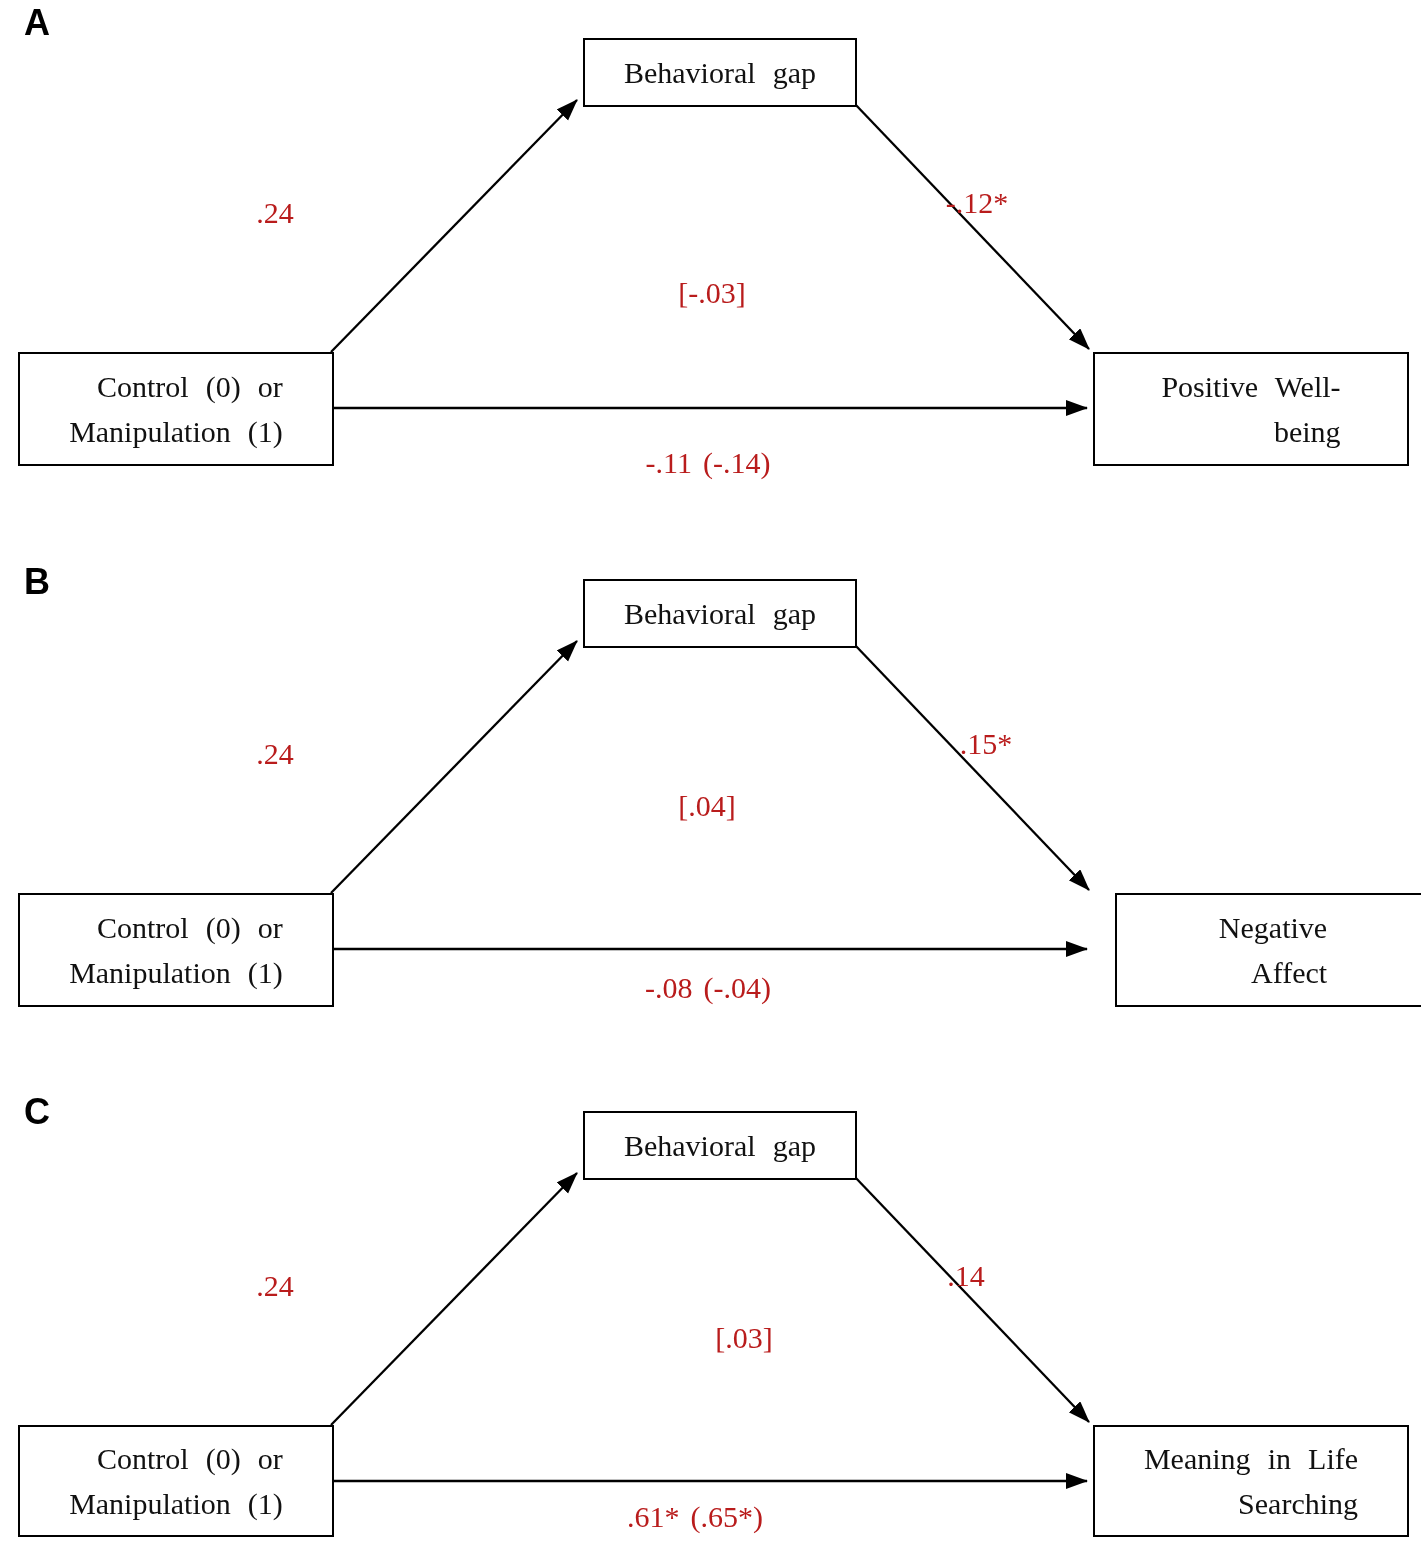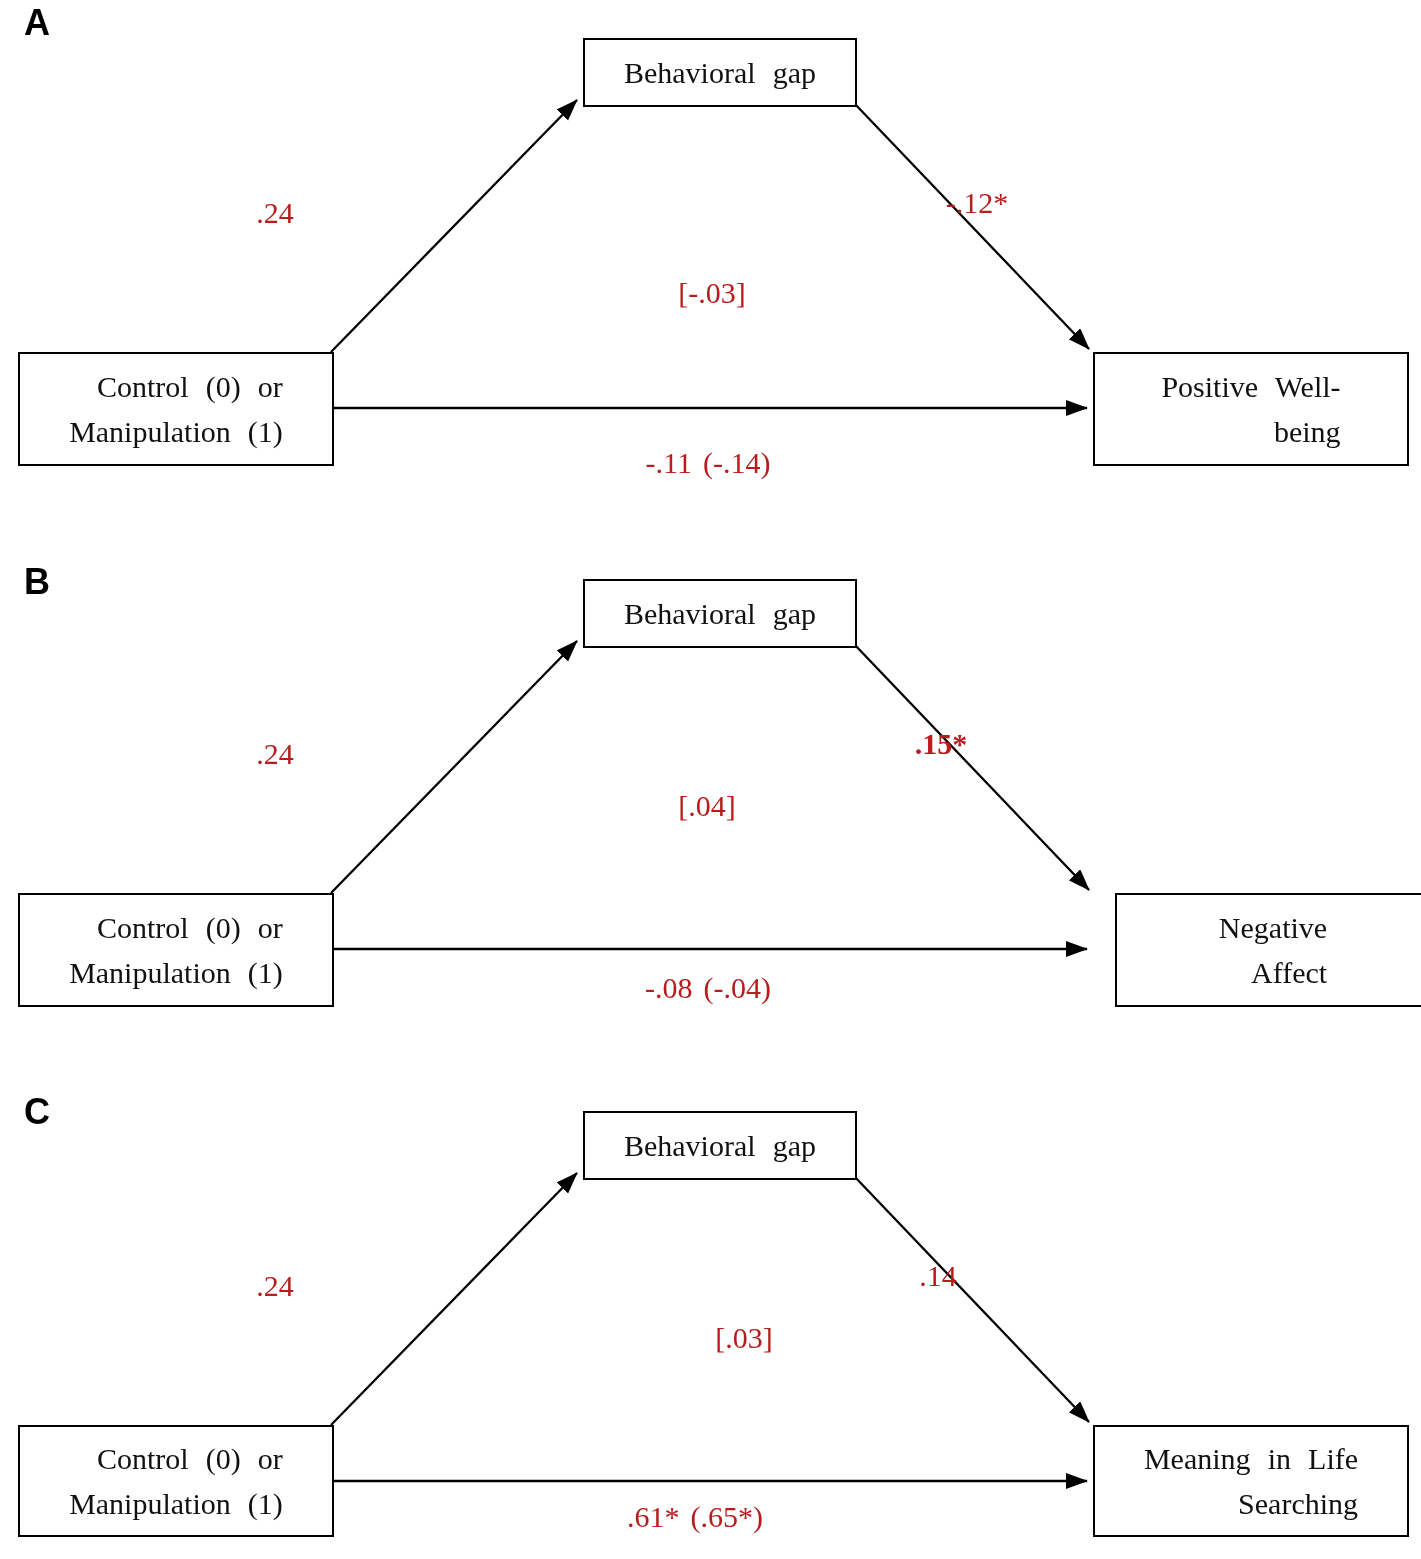--- a/index.html
+++ b/index.html
@@ -54,30 +54,30 @@
   .pA .a-lbl   { left: 275px; top: 196px; }
   .pA .b-lbl   { left: 977px; top: 186px; }
   .pA .ind-lbl { left: 712px; top: 248px; margin-top: 28px; }
   .pA .dir-lbl { left: 708px; top: 446px; }
   .pA .panel-letter { top: 2px; }
   
   .pB .mediator  { left: 583px;  top: 579px;  width: 270px; height: 65px;  }
   .pB .predictor { left: 18px;   top: 893px;  width: 312px; height: 110px; }
   .pB .outcome   { left: 1093px; top: 893px;  width: 312px; height: 110px; margin-left: 22px; }
   .pB .a-lbl   { left: 275px; top: 737px; }
-  .pB .b-lbl   { left: 941px; top: 727px; font-weight: bold; }
+  .pB .b-lbl   { left: 986px; top: 727px; }
   .pB .ind-lbl { left: 707px; top: 789px; }
   .pB .dir-lbl { left: 708px; top: 971px; }
   .pB .panel-letter { top: 561px; }
   
   .pC .mediator  { left: 583px;  top: 1111px; width: 270px; height: 65px;  }
   .pC .predictor { left: 18px;   top: 1425px; width: 312px; height: 108px; }
   .pC .outcome   { left: 1093px; top: 1425px; width: 312px; height: 108px; }
   .pC .a-lbl   { left: 275px; top: 1269px; }
-  .pC .b-lbl   { left: 938px; top: 1259px; }
+  .pC .b-lbl   { left: 966px; top: 1259px; }
   .pC .ind-lbl { left: 744px; top: 1321px; }
   .pC .dir-lbl { left: 695px; top: 1500px; text-align: center; }
   .pC .panel-letter { top: 1091px; }
 </style>
 </head>
 <body>
 
 <div class="canvas">
 
   <svg class="arrow-layer" width="1421" height="1559" viewBox="0 0 1421 1559" xmlns="http://www.w3.org/2000/svg">

